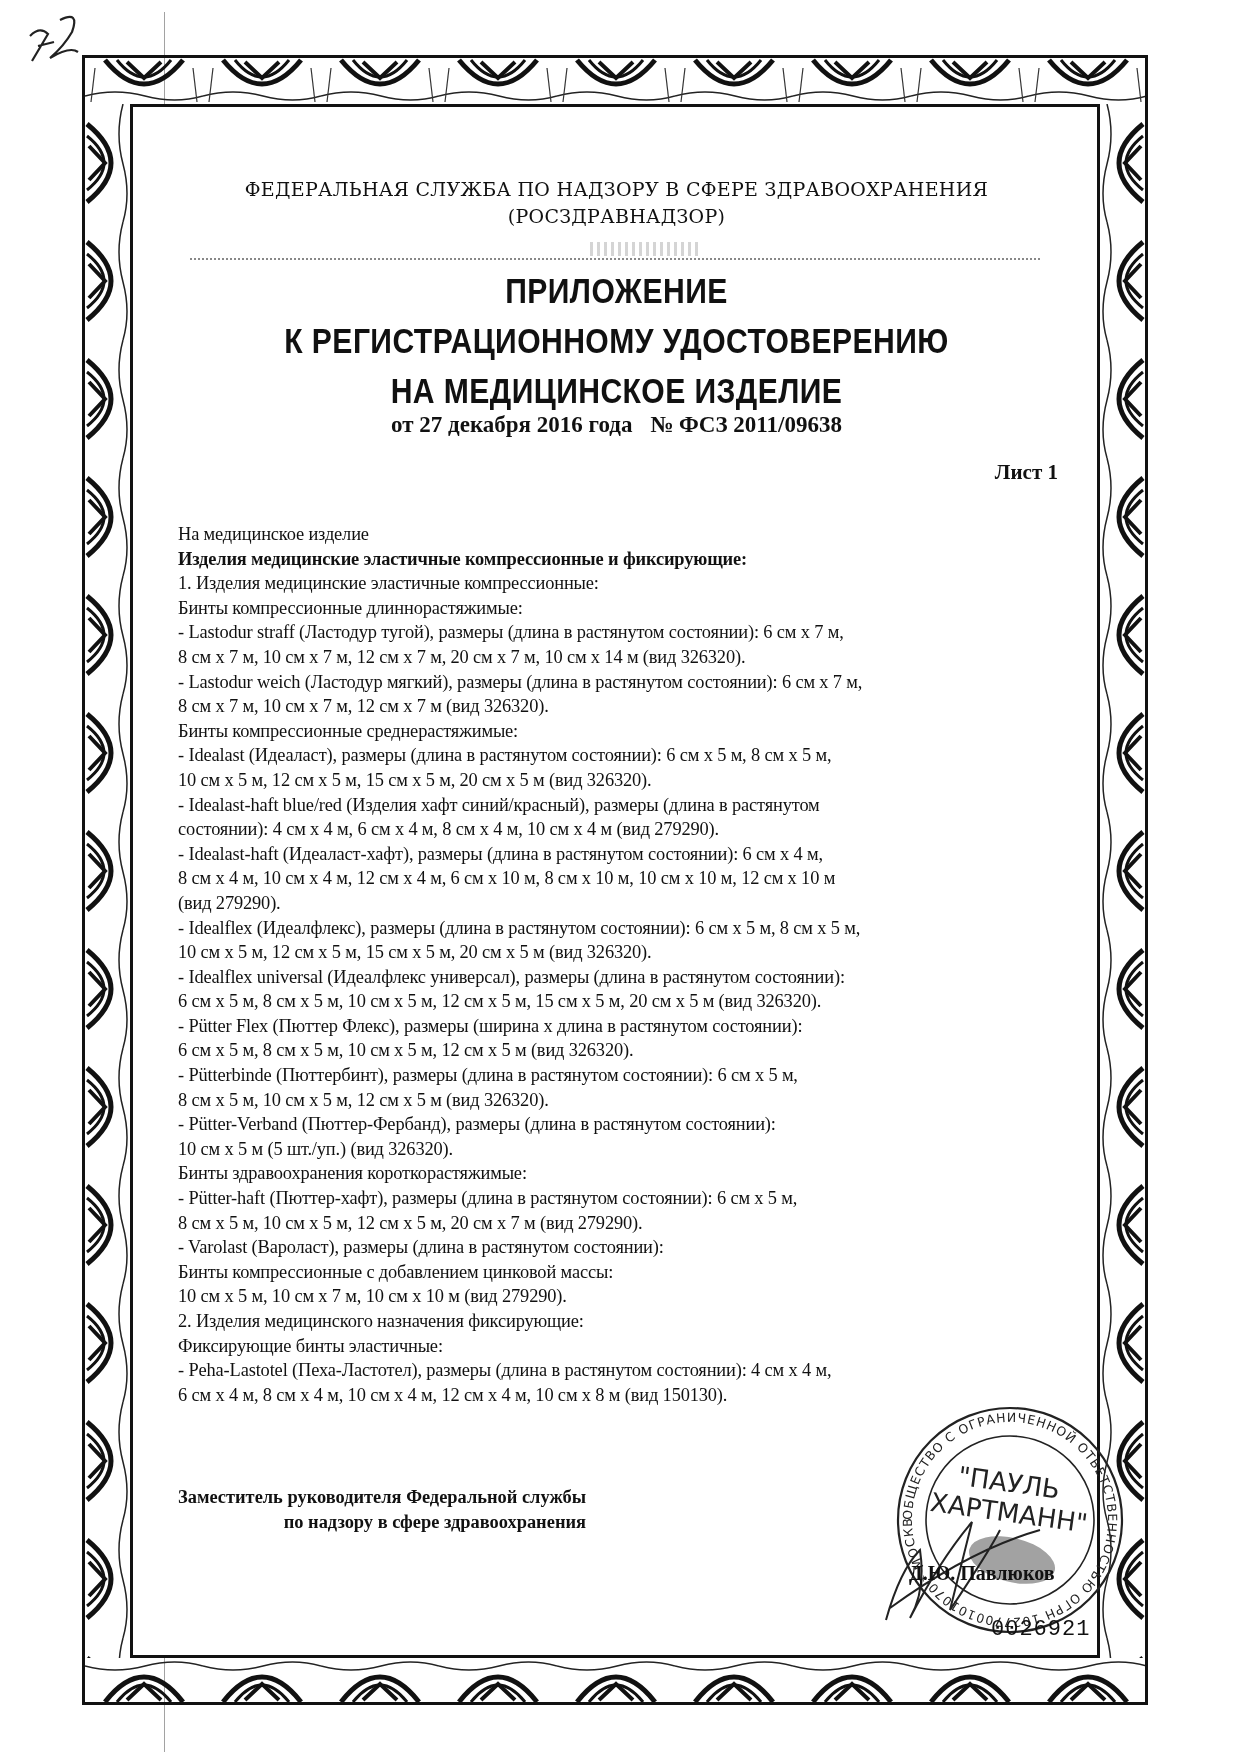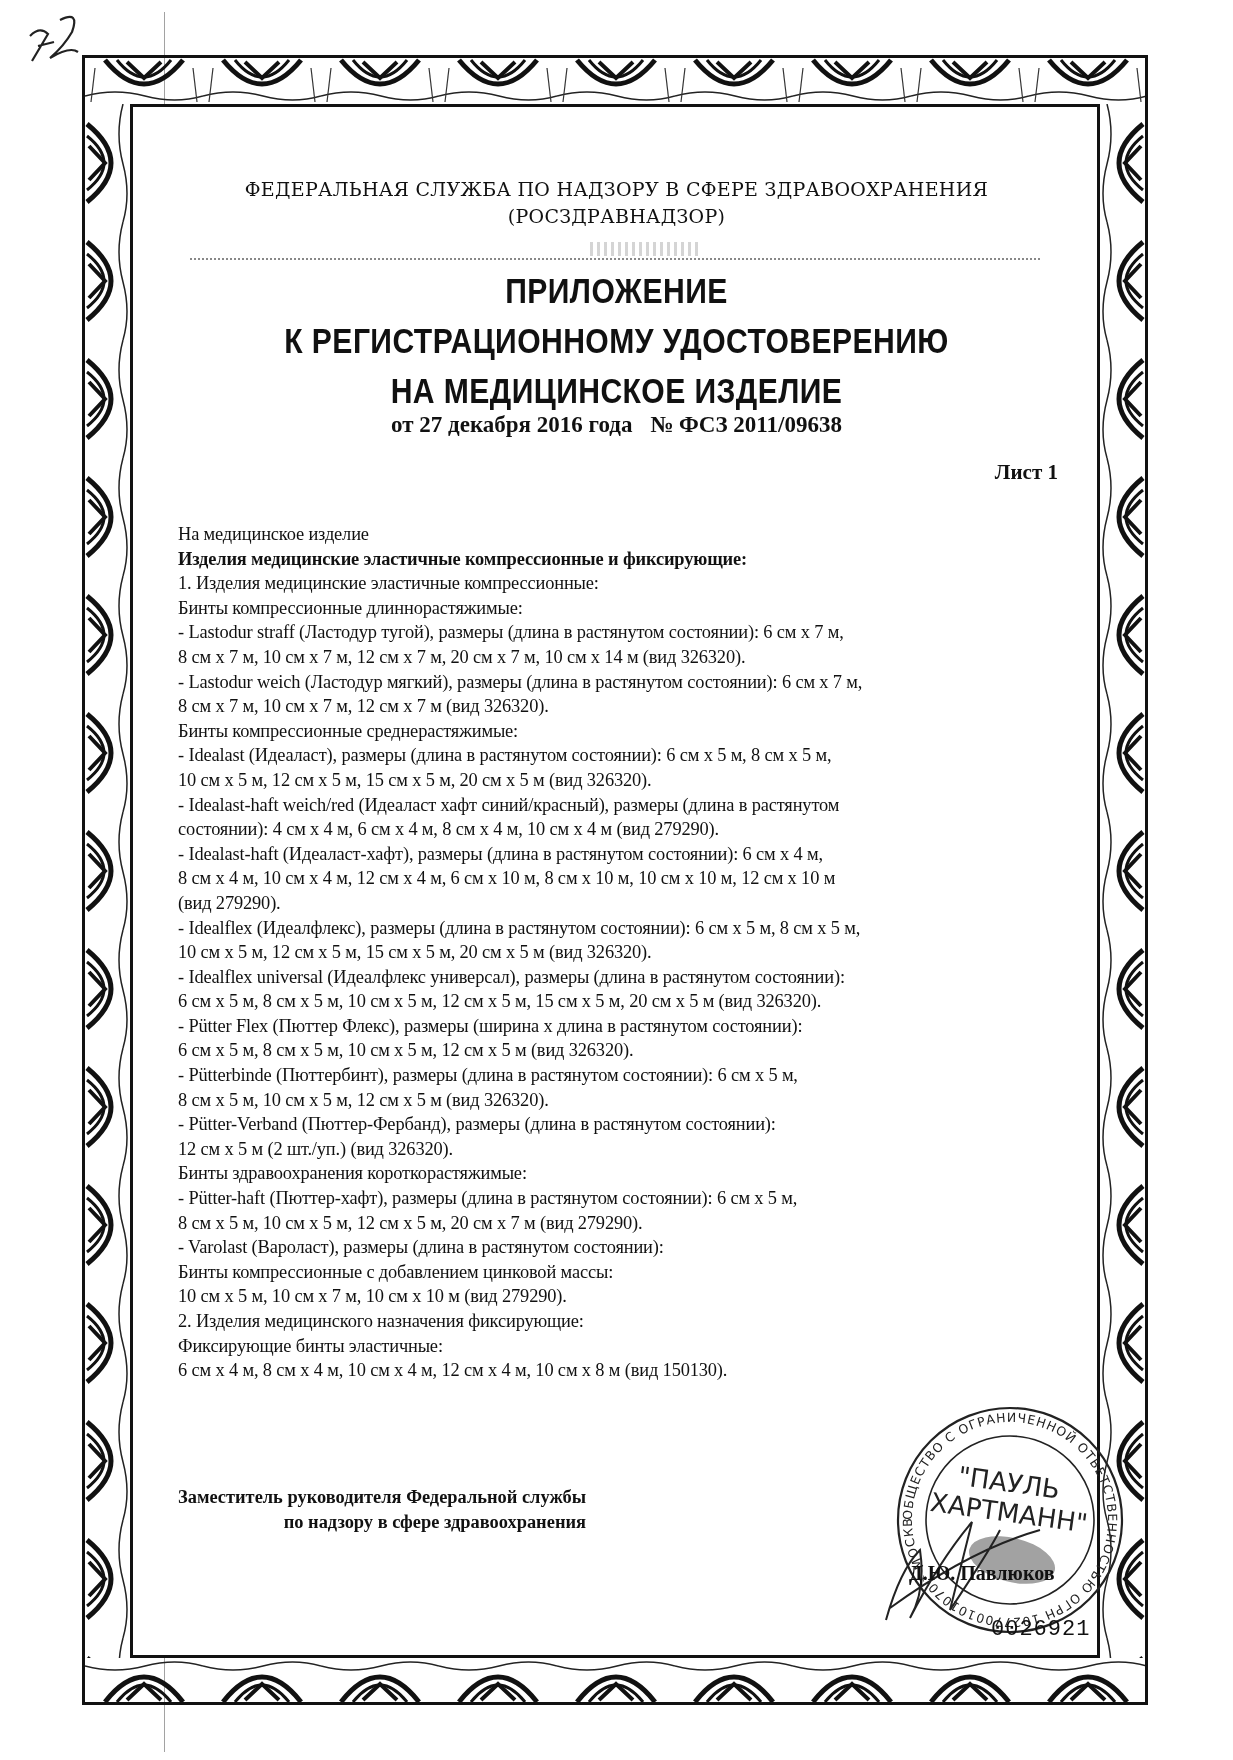--- a/index.html
+++ b/index.html
@@ -180,43 +180,44 @@
       <div class="ln b">Изделия медицинские эластичные компрессионные и фиксирующие:</div>
       <div class="ln">1. Изделия медицинские эластичные компрессионные:</div>
       <div class="ln">Бинты компрессионные длиннорастяжимые:</div>
       <div class="ln">- Lastodur straff (Ластодур тугой), размеры (длина в растянутом состоянии): 6 см х 7 м,</div>
       <div class="ln">8 см х 7 м, 10 см х 7 м, 12 см х 7 м, 20 см х 7 м, 10 см х 14 м (вид 326320).</div>
       <div class="ln">- Lastodur weich (Ластодур мягкий), размеры (длина в растянутом состоянии): 6 см х 7 м,</div>
       <div class="ln">8 см х 7 м, 10 см х 7 м, 12 см х 7 м (вид 326320).</div>
       <div class="ln">Бинты компрессионные среднерастяжимые:</div>
       <div class="ln">- Idealast (Идеаласт), размеры (длина в растянутом состоянии): 6 см х 5 м, 8 см х 5 м,</div>
       <div class="ln">10 см х 5 м, 12 см х 5 м, 15 см х 5 м, 20 см х 5 м (вид 326320).</div>
-      <div class="ln">- Idealast-haft weich/red (Идеаласт хафт синий/красный), размеры (длина в растянутом</div>
+      <div class="ln">- Idealast-haft blue/red (Изделия хафт синий/красный), размеры (длина в растянутом</div>
       <div class="ln">состоянии): 4 см х 4 м, 6 см х 4 м, 8 см х 4 м, 10 см х 4 м (вид 279290).</div>
       <div class="ln">- Idealast-haft (Идеаласт-хафт), размеры (длина в растянутом состоянии): 6 см х 4 м,</div>
       <div class="ln">8 см х 4 м, 10 см х 4 м, 12 см х 4 м, 6 см х 10 м, 8 см х 10 м, 10 см х 10 м, 12 см х 10 м</div>
       <div class="ln">(вид 279290).</div>
       <div class="ln">- Idealflex (Идеалфлекс), размеры (длина в растянутом состоянии): 6 см х 5 м, 8 см х 5 м,</div>
       <div class="ln">10 см х 5 м, 12 см х 5 м, 15 см х 5 м, 20 см х 5 м (вид 326320).</div>
       <div class="ln">- Idealflex universal (Идеалфлекс универсал), размеры (длина в растянутом состоянии):</div>
       <div class="ln">6 см х 5 м, 8 см х 5 м, 10 см х 5 м, 12 см х 5 м, 15 см х 5 м, 20 см х 5 м (вид 326320).</div>
       <div class="ln">- Pütter Flex (Пюттер Флекс), размеры (ширина х длина в растянутом состоянии):</div>
       <div class="ln">6 см х 5 м, 8 см х 5 м, 10 см х 5 м, 12 см х 5 м (вид 326320).</div>
       <div class="ln">- Pütterbinde (Пюттербинт), размеры (длина в растянутом состоянии): 6 см х 5 м,</div>
       <div class="ln">8 см х 5 м, 10 см х 5 м, 12 см х 5 м (вид 326320).</div>
       <div class="ln">- Pütter-Verband (Пюттер-Фербанд), размеры (длина в растянутом состоянии):</div>
-      <div class="ln">12 см х 5 м (2 шт./уп.) (вид 326320).</div>
+      <div class="ln">10 см х 5 м (5 шт./уп.) (вид 326320).</div>
       <div class="ln">Бинты здравоохранения короткорастяжимые:</div>
       <div class="ln">- Pütter-haft (Пюттер-хафт), размеры (длина в растянутом состоянии): 6 см х 5 м,</div>
       <div class="ln">8 см х 5 м, 10 см х 5 м, 12 см х 5 м, 20 см х 7 м (вид 279290).</div>
       <div class="ln">- Varolast (Вароласт), размеры (длина в растянутом состоянии):</div>
       <div class="ln">Бинты компрессионные с добавлением цинковой массы:</div>
       <div class="ln">10 см х 5 м, 10 см х 7 м, 10 см х 10 м (вид 279290).</div>
       <div class="ln">2. Изделия медицинского назначения фиксирующие:</div>
       <div class="ln">Фиксирующие бинты эластичные:</div>
+      <div class="ln">- Peha-Lastotel (Пеха-Ластотел), размеры (длина в растянутом состоянии): 4 см х 4 м,</div>
       <div class="ln">6 см х 4 м, 8 см х 4 м, 10 см х 4 м, 12 см х 4 м, 10 см х 8 м (вид 150130).</div>
     </div>
 
   <div class="signature">
     <div>Заместитель руководителя Федеральной службы</div>
     <div>по надзору в сфере здравоохранения</div>
   </div>
 
   <svg class="stamp" viewBox="0 0 240 240">
     <defs>

